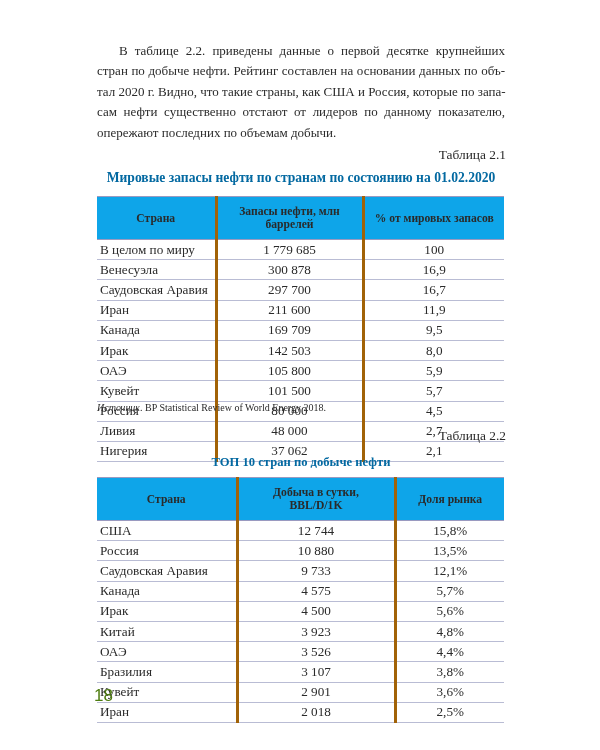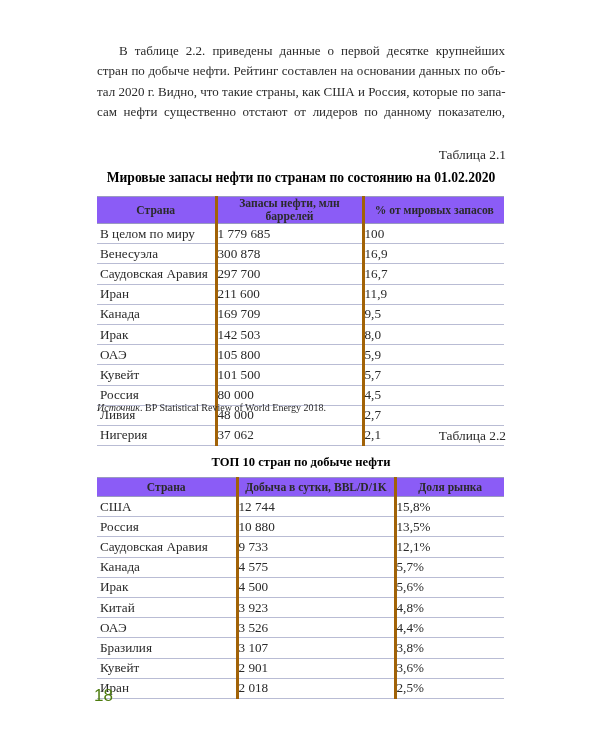--- a/index.html
+++ b/index.html
@@ -5,40 +5,41 @@
   html, body { margin: 0; padding: 0; background: #ffffff; }
   body { width: 600px; height: 750px; position: relative; overflow: hidden;
          font-family: "Liberation Serif", "DejaVu Serif", serif; color: #2a2a2a; }
   .para { position: absolute; left: 97px; top: 41px; width: 408px;
           font-size: 13px; line-height: 20.4px; text-align: justify; }
   .para .line { display: block; text-align: justify; text-align-last: justify; white-space: nowrap; }
   .para .line.first { text-indent: 22px; }
   .para .line.last { text-align-last: left; }
   .tab-label { position: absolute; right: 94px; font-size: 13.4px; }
   .tab-title { position: absolute; left: 97px; width: 408px; text-align: center;
-               font-weight: bold; color: #000000; }
+               font-weight: bold; color: #0369a1; }
   table { position: absolute; left: 97px; border-collapse: collapse; font-size: 13.2px; }
-  th { background: #8b5cf6; font-weight: bold; font-size: 11.6px; color: #2a2a2a;
-       border-top: 1.5px solid #9a9ac0; border-bottom: 1.5px solid #9a9ac0; padding: 0; height: 18px; }
+  th { background: #0ea5e9; font-weight: bold; font-size: 11.6px; color: #2a2a2a;
+       border-top: 1.5px solid #9a9ac0; border-bottom: 1.5px solid #9a9ac0; padding: 8px; height: 18px; }
   td { padding: 0; height: 19.2px; border-bottom: 1px solid #b9bcd4; }
   td.c1 { text-align: left; padding-left: 3px; }
-  td.c2, td.c3 { text-align: left; }
+  td.c2, td.c3 { text-align: center; }
   .vsep { border-left: 3px solid #a16207; }
   .source { position: absolute; left: 97px; top: 402px; font-size: 10px; }
   .source i { font-style: italic; }
   .pagenum { position: absolute; left: 94px; top: 686px; font-family: "Liberation Sans", sans-serif; font-size: 17px; color: #4d7c0f; }
 </style>
 </head>
 <body>
 
 <div class="para">
   <span class="line first">В таблице 2.2. приведены данные о первой десятке крупнейших</span>
   <span class="line">стран по добыче нефти. Рейтинг составлен на основании данных по объ-</span>
   <span class="line">тал 2020 г. Видно, что такие страны, как США и Россия, которые по запа-</span>
   <span class="line">сам нефти существенно отстают от лидеров по данному показателю,</span>
+  <span class="line last">опережают последних по объемам добычи.</span>
 </div>
 
 <div class="tab-label" style="top:147px;">Таблица 2.1</div>
 <div class="tab-title" style="top:170px; font-size:13.6px;">Мировые запасы нефти по странам по состоянию на 01.02.2020</div>
 
 <table id="t1" style="top:196px; width:407px;">
   <colgroup>
       <col style="width:119px">
       <col style="width:147px">
       <col style="width:141px">

